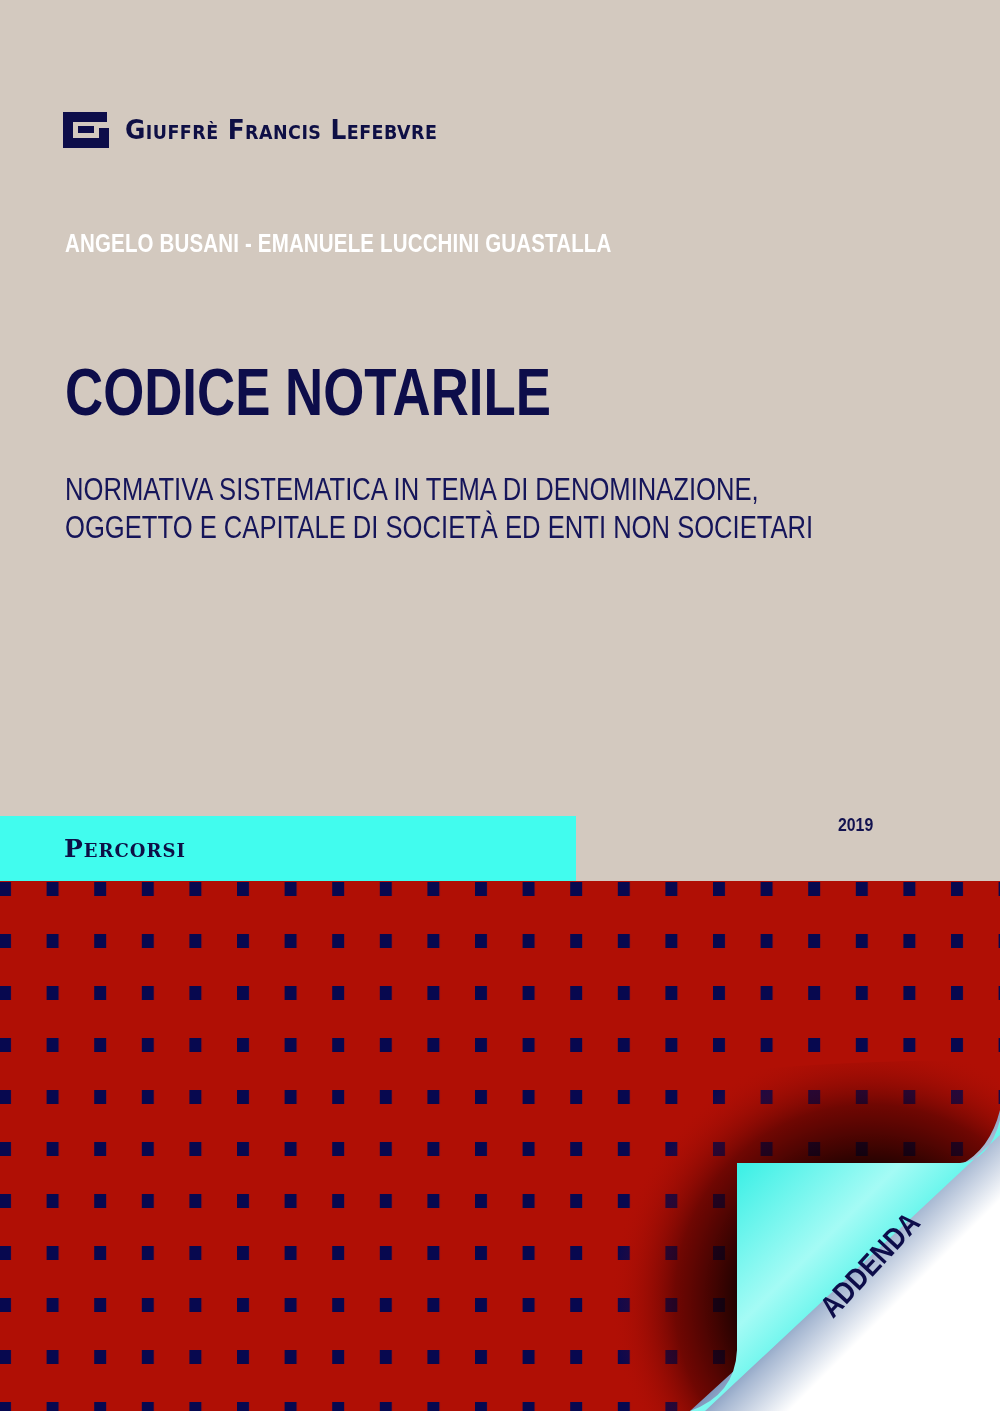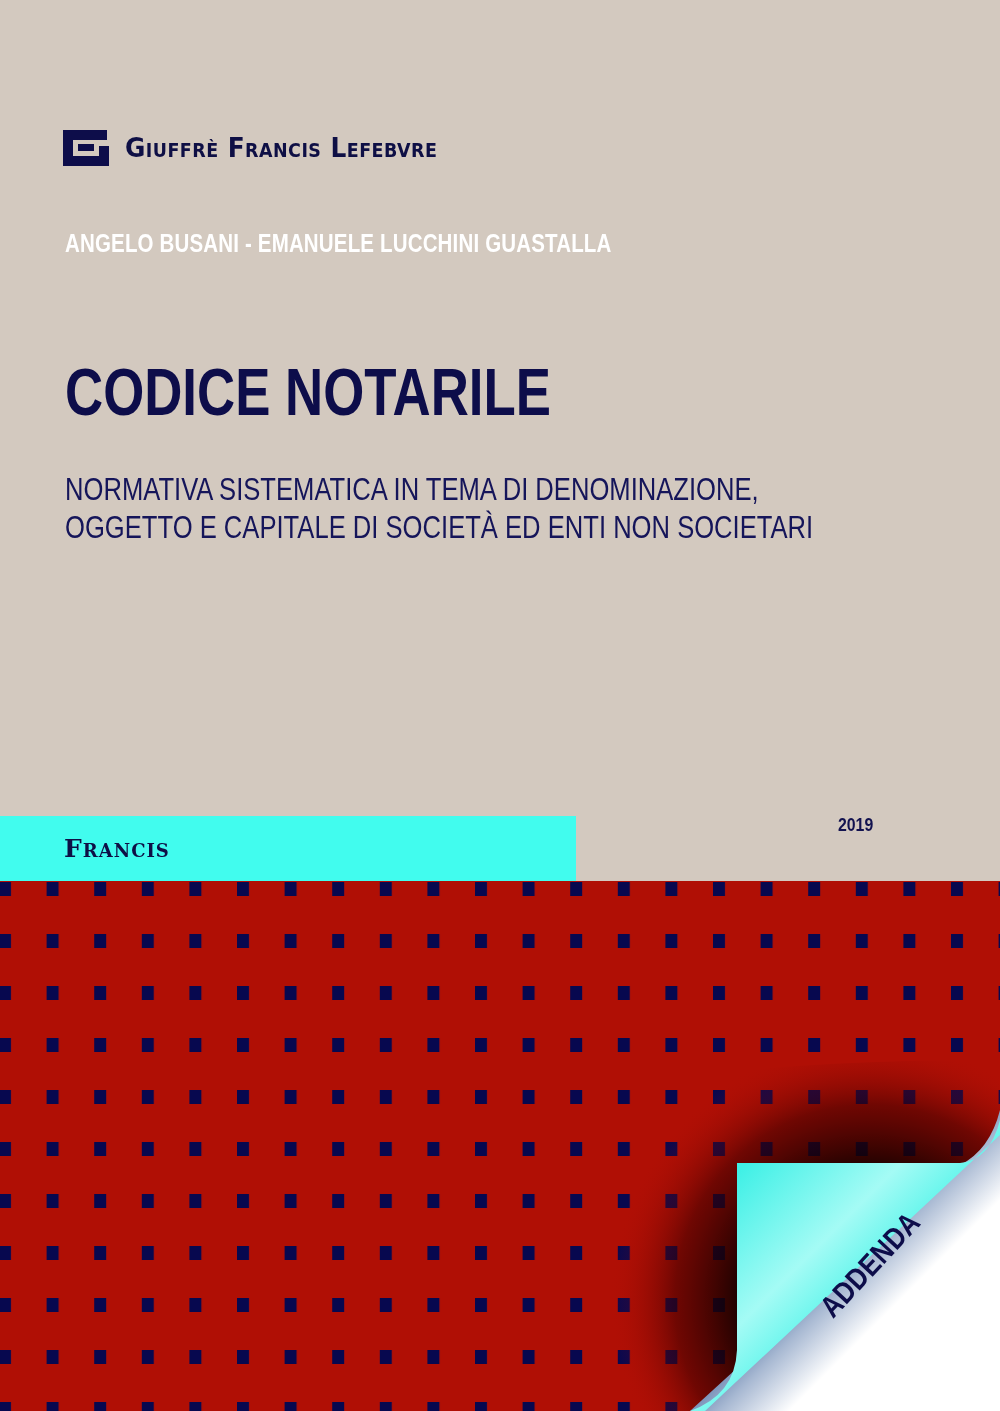--- a/index.html
+++ b/index.html
@@ -1,19 +1,19 @@
 <!DOCTYPE html>
 <html><head>
 <meta charset="utf-8">
 <style>
   html, body { margin: 0; padding: 0; }
   body { width: 1000px; height: 1411px; overflow: hidden; background: #d3c9bf; }
   .cover { position: relative; width: 1000px; height: 1411px; background: #d3c9bf; overflow: hidden; }
 
-  .logo { position: absolute; left: 63px; top: 130px; display: flex; align-items: center; }
+  .logo { position: absolute; left: 63px; top: 112px; display: flex; align-items: center; }
   .logo-mark { width: 46px; height: 36px; position: relative; }
   .logo-mark svg { display: block; }
   .logo-text { margin-left: 16px; font-family: "DejaVu Sans", sans-serif; font-weight: bold; font-size: 27px; color: #0e0f45; letter-spacing: 0.5px; font-variant: small-caps; line-height: 36px; transform: scaleX(0.92); transform-origin: left center; }
 
   .authors { position: absolute; left: 65px; top: 229px; font-family: "Liberation Sans", sans-serif; font-weight: bold; font-size: 25px; color: #ffffff; letter-spacing: 0.2px; transform: scaleX(0.82); transform-origin: left center; white-space: nowrap; }
 
   .title { position: absolute; left: 65px; top: 355px; font-family: "Liberation Sans", sans-serif; font-weight: bold; font-size: 66px; color: #0d0d4a; letter-spacing: 0; transform: scaleX(0.80); transform-origin: left center; white-space: nowrap; line-height: 74px; }
 
   .subtitle { position: absolute; left: 65px; top: 470px; font-family: "Liberation Sans", sans-serif; font-size: 32px; color: #15155a; line-height: 38px; transform: scaleX(0.80); transform-origin: left top; white-space: nowrap; }
 
@@ -47,21 +47,21 @@
   <div class="authors">ANGELO BUSANI - EMANUELE LUCCHINI GUASTALLA</div>
 
   <div class="title">CODICE NOTARILE</div>
 
   <div class="subtitle">
     <div>NORMATIVA SISTEMATICA IN TEMA DI DENOMINAZIONE,</div>
     <div>OGGETTO E CAPITALE DI SOCIETÀ ED ENTI NON SOCIETARI</div>
   </div>
 
   <div class="series-band"></div>
-  <div class="series-label">Francis</div>
+  <div class="series-label">Percorsi</div>
 
   <div class="year">2019</div>
 
   <div class="red-panel"></div>
 
   <svg class="dots" width="1000" height="530" viewBox="0 0 1000 530">
     <defs>
       <pattern id="dotpat" x="-1" y="0" width="47.6" height="52" patternUnits="userSpaceOnUse">
         <rect x="0" y="1" width="12" height="14" fill="#07084f"></rect>
       </pattern>

